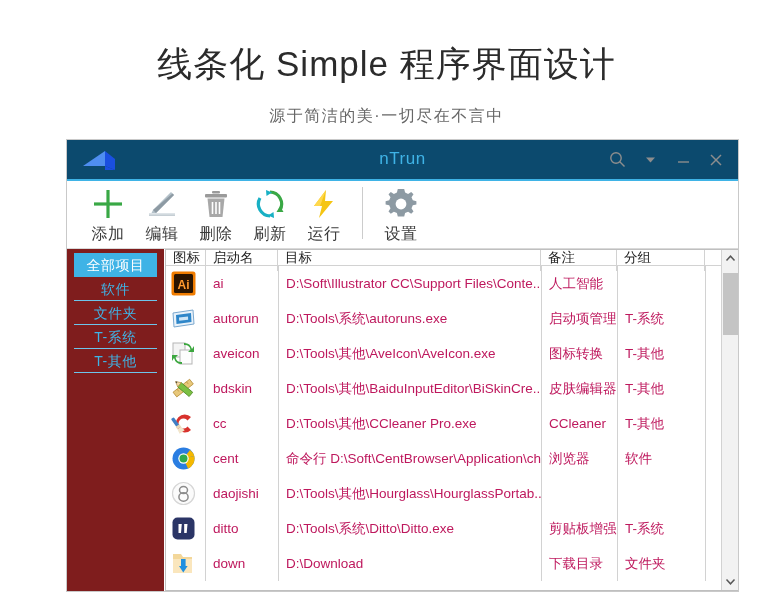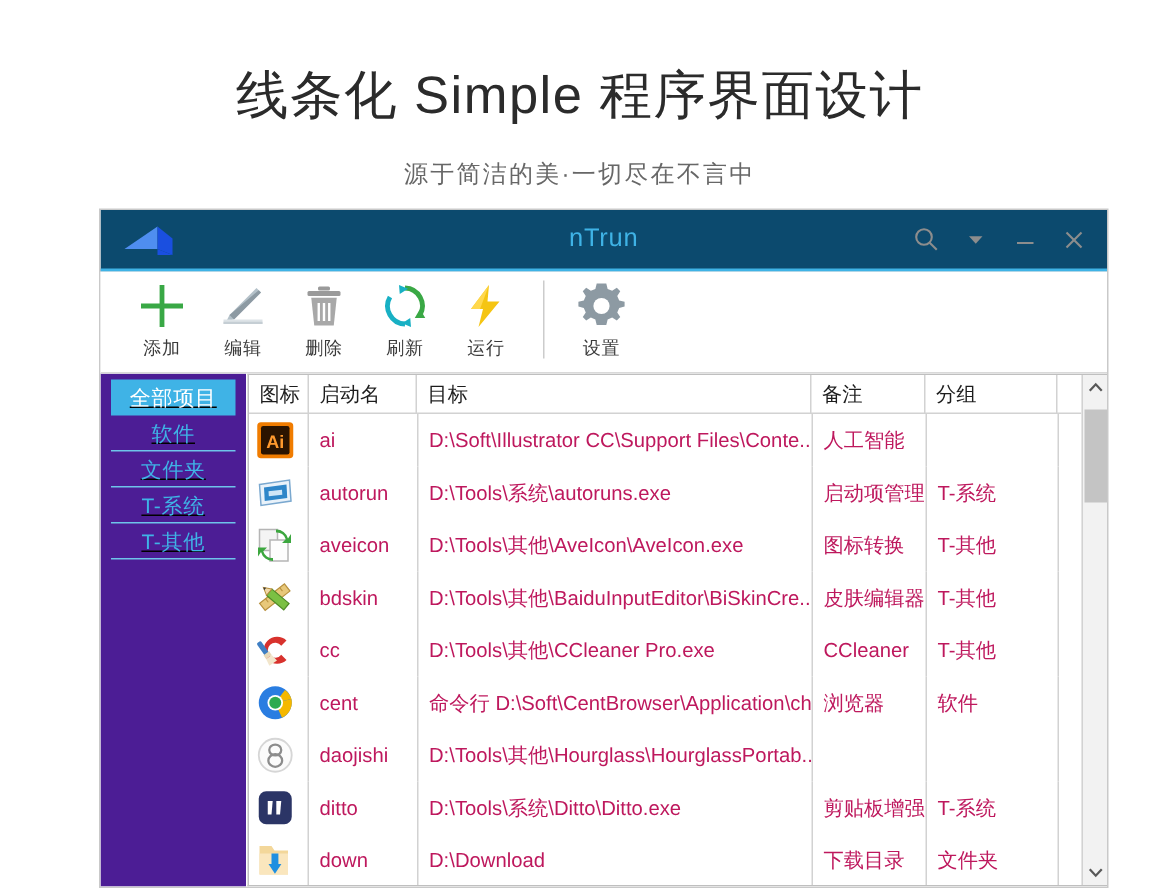--- a/index.html
+++ b/index.html
@@ -115,21 +115,21 @@
     justify-content: flex-start;
     margin-right: 0px;
   }
   .tool-ico {
     height: 38px;
     display: flex;
     align-items: center;
     justify-content: center;
   }
   .tool-label {
-    font-size: 12px;
+    font-size: 16px;
     color: #3b3b3b;
     margin-top: 1px;
     letter-spacing: 0.5px;
   }
   .tool-sep {
     width: 1px;
     height: 52px;
     background: #cccccc;
     margin: 2px 11px 0 11px;
   }
@@ -139,22 +139,21 @@
     display: flex;
     height: calc(100% - 41px - 68px);
     background: #ffffff;
   }
 
   
   .sidebar {
     width: 97px;
     box-sizing: border-box;
     padding: 4px 7px 0 7px;
-    background: #4c1d95;
-    text-decoration: underline;
+    background: #7f1d1d;
   }
   .side-item {
     height: 24px;
     line-height: 24px;
     text-align: center;
     font-size: 14px;
     color: #3fb3e6;
     border-bottom: 1px solid #6ec4ea;
     letter-spacing: 0.5px;
     box-sizing: border-box;
@@ -183,21 +182,21 @@
     overflow: hidden;
   }
   .table-main {
     flex: 1;
     display: flex;
     flex-direction: column;
     overflow: hidden;
   }
   .thead {
     display: flex;
-    height: 26px;
+    height: 16px;
     align-items: center;
     font-size: 13.5px;
     color: #1d1d1d;
     border-bottom: 1px solid #d2d2d2;
     background: #ffffff;
     box-sizing: border-box;
   }
   .th {
     box-sizing: border-box;
     padding-left: 7px;

